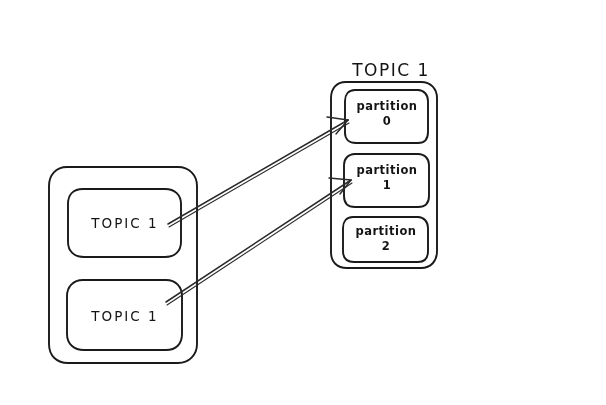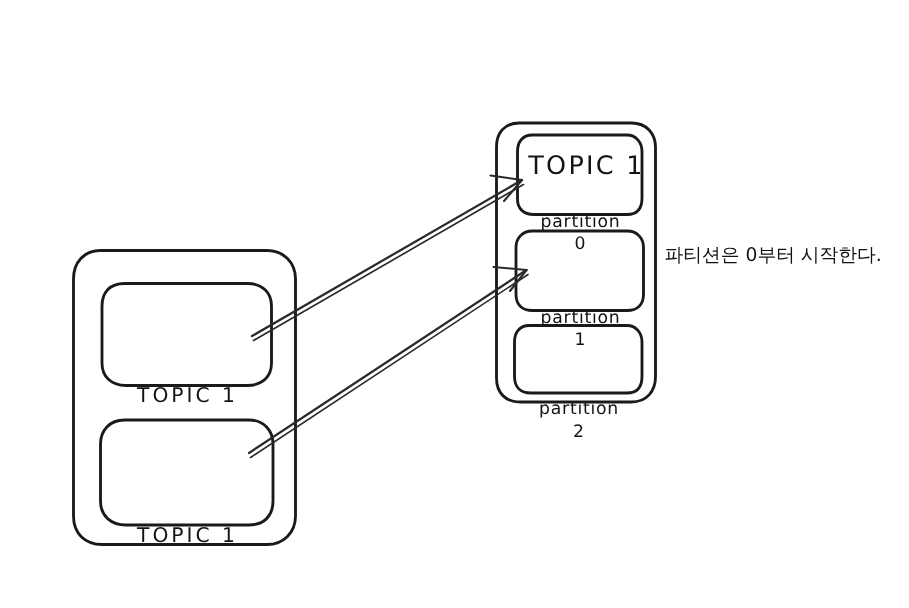--- a/index.html
+++ b/index.html
@@ -22,21 +22,20 @@
     left: 0;
     top: 0;
     width: 606px;
     height: 405px;
   }
   .lbl {
     position: absolute;
     white-space: nowrap;
     color: #111111;
     font-family: "DejaVu Sans", sans-serif;
-    margin-top: 41px;
   }
   .handwritten {
     font-family: "DejaVu Sans", sans-serif;
     letter-spacing: 0.5px;
     color: #141414;
   }
   .topic-title {
     font-size: 17px;
     letter-spacing: 1.5px;
     font-weight: 500;
@@ -48,21 +47,21 @@
   }
   .box-label {
     font-size: 13.5px;
     letter-spacing: 2px;
     font-weight: 500;
   }
   .part-label {
     font-size: 11.5px;
     line-height: 1.28;
     text-align: center;
-    font-weight: 400;
+    font-weight: 700;
   }
   .note {
     font-size: 12.5px;
     color: #111111;
     font-family: "DejaVu Sans", sans-serif;
   }
   .centered {
     transform: translateX(-50%);
     text-align: center;
   }
@@ -175,15 +174,14 @@
   <div class="lbl handwritten part-label centered" style="left:387px; top:163px;">
     <span>partition</span><br>
     <span>1</span>
   </div>
 
   <div class="lbl handwritten part-label centered" style="left:386px; top:224px;">
     <span>partition</span><br>
     <span>2</span>
   </div>
 
-  <div class="lbl note" style="left:443px; top:121px;">파티션은 0부터 시작한다.</div>
 
 </div>
 
 </body></html>

